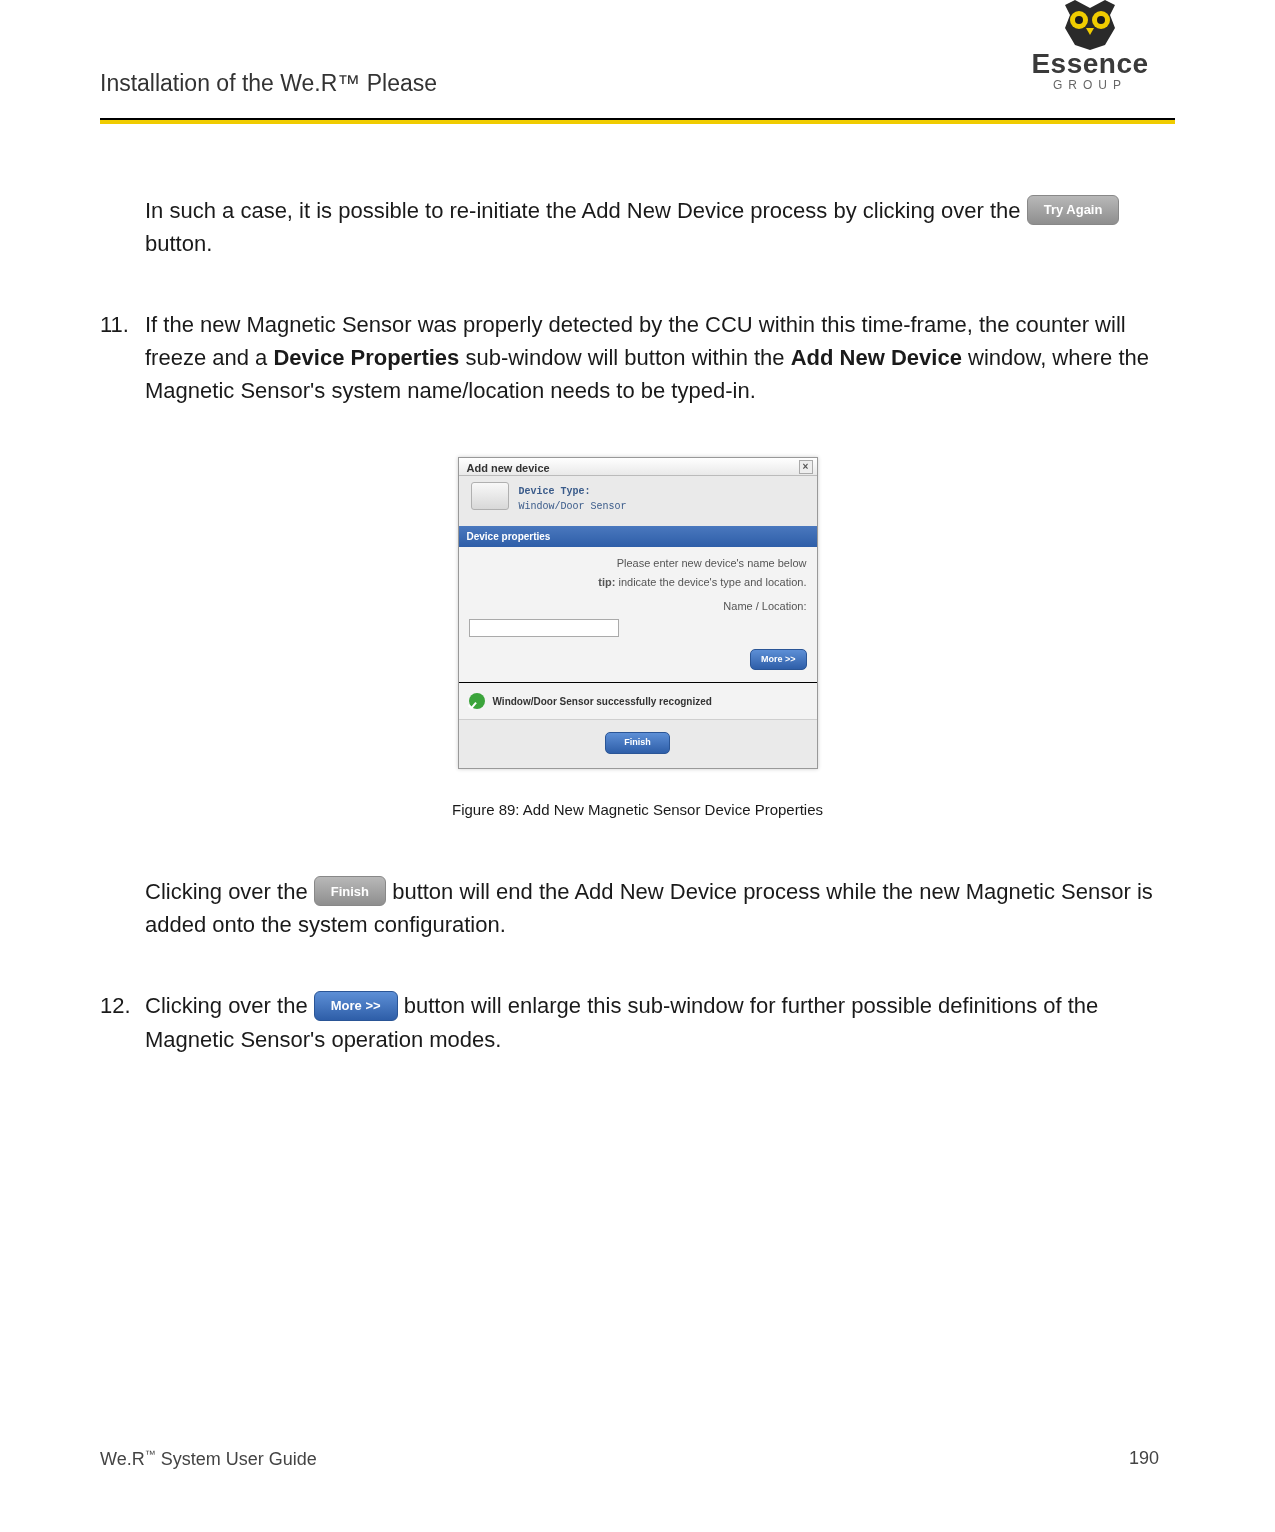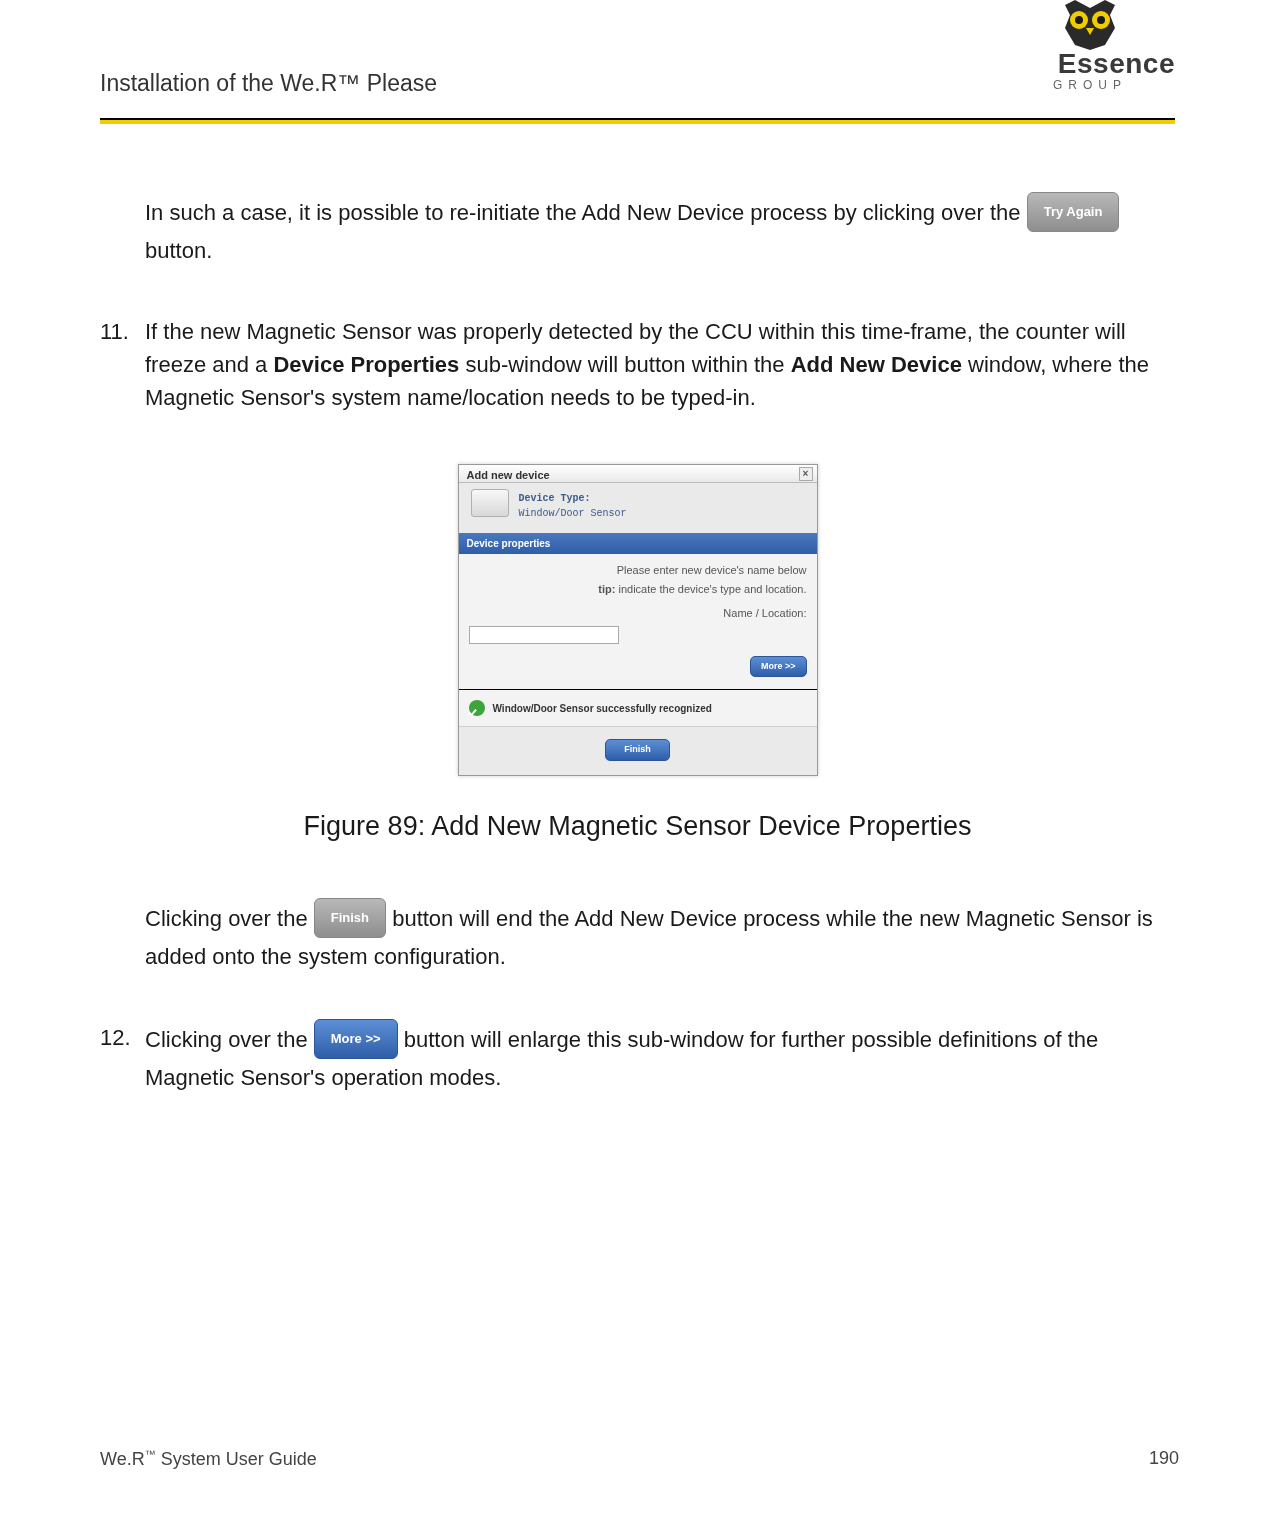--- a/index.html
+++ b/index.html
@@ -28,21 +28,20 @@
       width: 170px;
       text-align: center;
     }
     .logo svg { display: block; margin: 0 auto; }
     .logo-text {
       font-weight: bold;
       font-size: 28px;
       color: #3a3a3a;
       letter-spacing: 0.5px;
       margin-top: -2px;
-      text-align: right;
     }
     .logo-sub {
       font-size: 12px;
       letter-spacing: 6px;
       color: #666;
       margin-top: -2px;
     }
     .rule-black {
       margin: 8px 100px 0 100px;
       border: none;
@@ -71,21 +70,21 @@
       flex-shrink: 0;
     }
     .num-body {
       flex: 1;
     }
     .bold { font-weight: bold; }
     .pill {
       display: inline-flex;
       align-items: center;
       justify-content: center;
-      height: 40px;
+      height: 30px;
       padding: 0 16px;
       border-radius: 6px;
       color: #fff;
       font-size: 13px;
       font-weight: bold;
       vertical-align: middle;
       position: relative;
       top: -2px;
     }
     .pill-grey {
@@ -219,28 +218,28 @@
       transform-origin: left top;
     }
     .dlg-footer {
       background: #eaeaea;
       border-top: 1px solid #cfcfcf;
       text-align: center;
       padding: 12px 0 14px 0;
     }
     .caption {
       text-align: center;
-      font-size: 27px;
+      font-size: 15px;
       margin: 22px 0 54px 0;
     }
     .footer {
       position: absolute;
       bottom: 62px;
       left: 100px;
-      right: 96px;
+      right: 116px;
       display: flex;
       justify-content: space-between;
       font-size: 18px;
       color: #444;
     }
     .tm { font-size: 11px; vertical-align: super; }
   </style>
 </head>
 <body>
 

